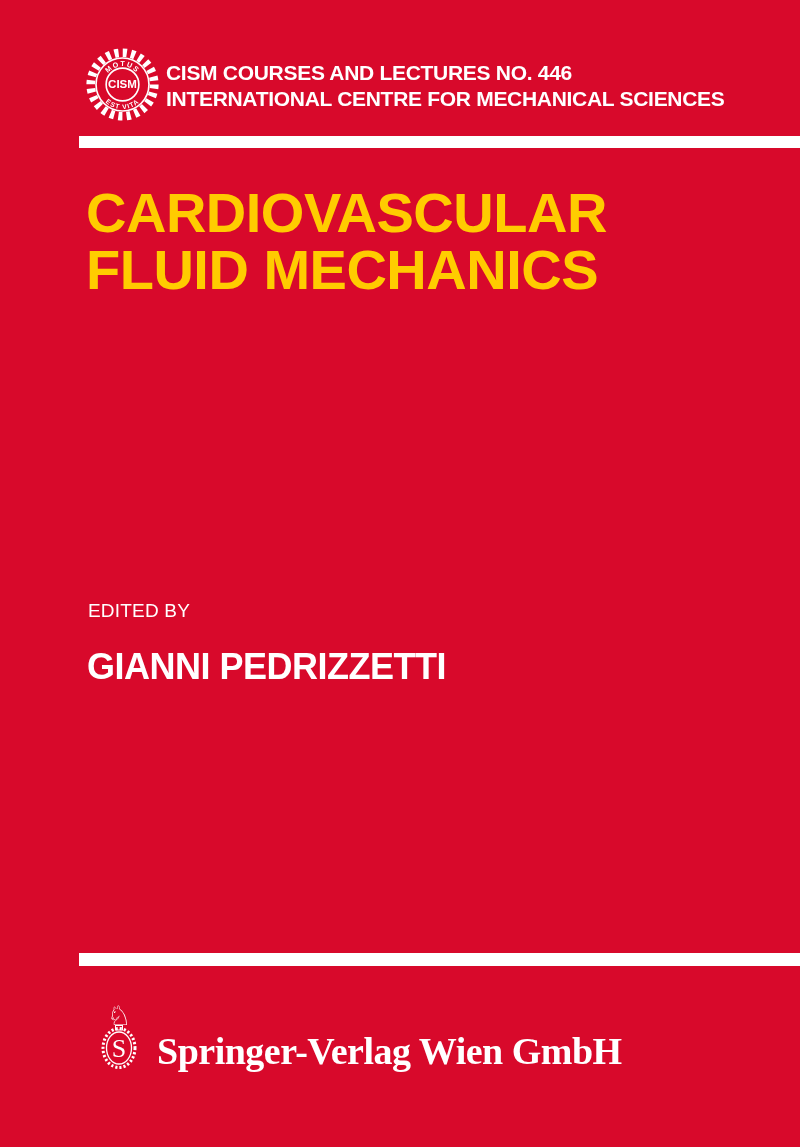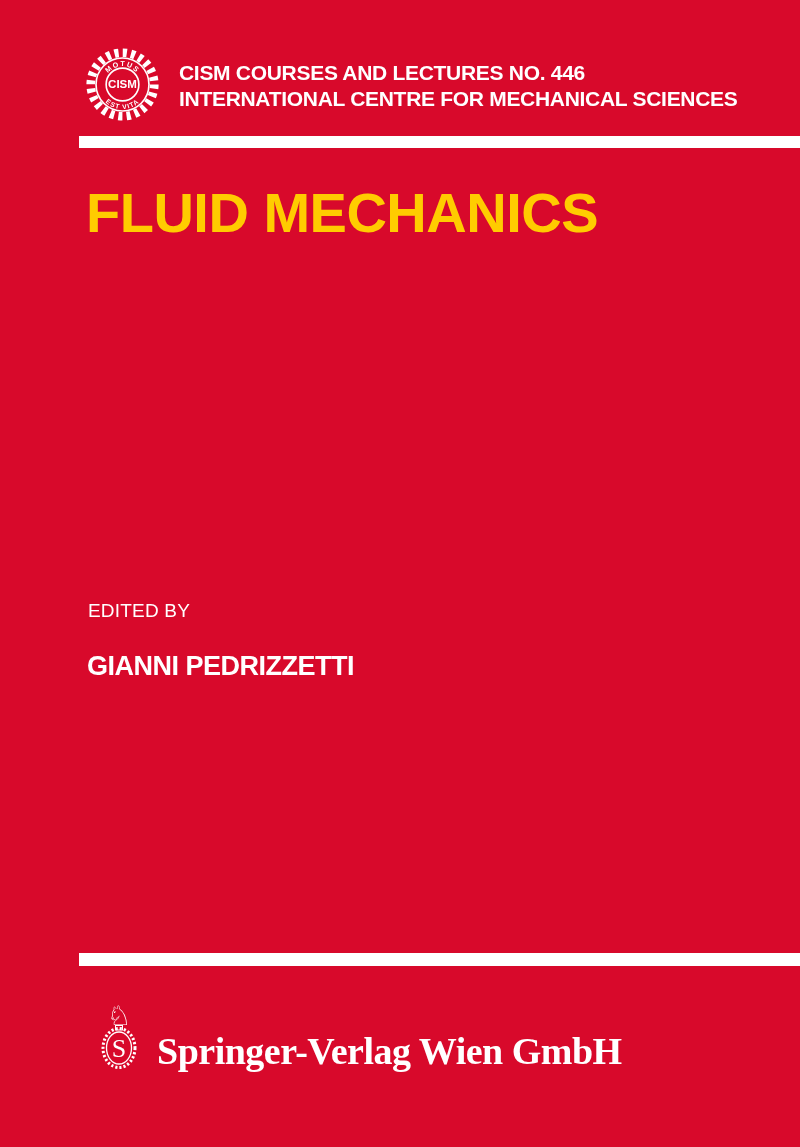--- a/index.html
+++ b/index.html
@@ -21,21 +21,20 @@
   .series-block {
     position: absolute;
     left: 166px;
     top: 60px;
     color: #ffffff;
     font-size: 21px;
     font-weight: 700;
     line-height: 26px;
     letter-spacing: -0.3px;
     white-space: nowrap;
-    margin-left: 13px;
   }
   .divider {
     position: absolute;
     left: 79px;
     width: 721px;
     background: #ffffff;
   }
   .divider-top { top: 136px; height: 12px; }
   .divider-bottom { top: 953px; height: 13px; }
   .title-block {
@@ -57,21 +56,21 @@
     font-size: 19px;
     font-weight: 400;
     letter-spacing: 0.2px;
     white-space: nowrap;
   }
   .editors-block {
     position: absolute;
     left: 87px;
     top: 650px;
     color: #ffffff;
-    font-size: 27px;
+    font-size: 36px;
     font-weight: 700;
     line-height: 33px;
     letter-spacing: -0.5px;
     white-space: nowrap;
   }
   .springer-emblem {
     position: absolute;
     left: 97px;
     top: 1001px;
     width: 44px;
@@ -113,20 +112,21 @@
   </svg>
 
   <div class="series-block">
     <div>CISM COURSES AND LECTURES NO. 446</div>
     <div>INTERNATIONAL CENTRE FOR MECHANICAL SCIENCES</div>
   </div>
 
   <div class="divider divider-top"></div>
 
   <div class="title-block">
+    <div>CARDIOVASCULAR</div>
     <div>FLUID MECHANICS</div>
   </div>
 
   <div class="edited-by">EDITED BY</div>
   <div class="editors-block">
     <div>GIANNI PEDRIZZETTI</div>
   </div>
 
   <div class="divider divider-bottom"></div>
 

